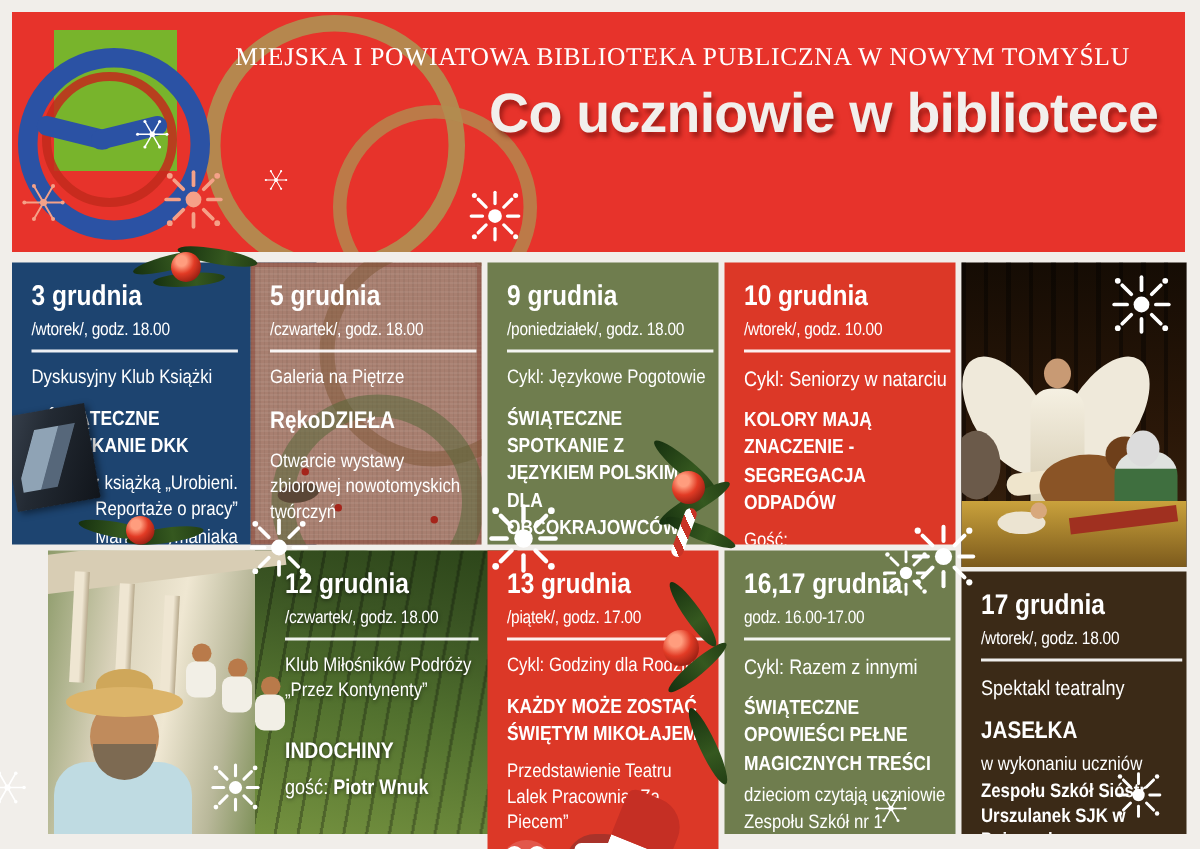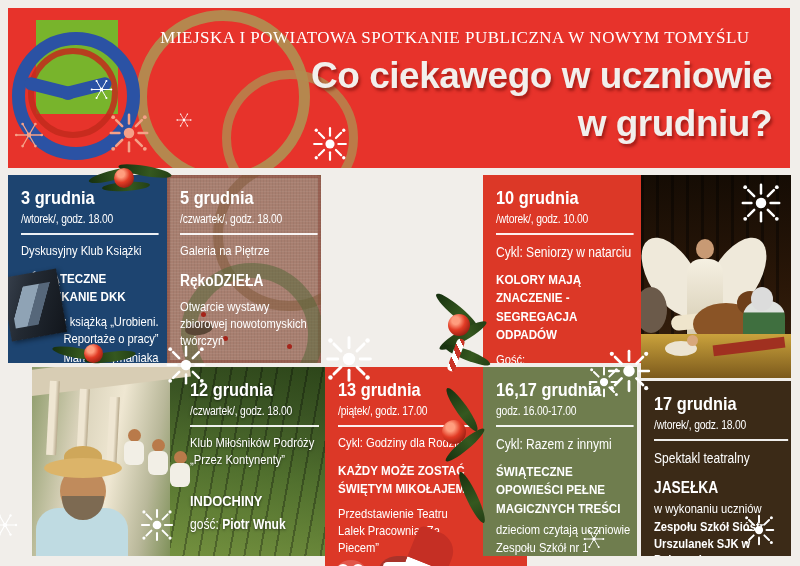--- a/index.html
+++ b/index.html
@@ -26,21 +26,21 @@
   .card{position:absolute;overflow:hidden;}
   .inner{position:absolute;left:13px;top:12px;transform:scaleX(.86);transform-origin:0 0;}
   .date{font-size:19px;font-weight:bold;letter-spacing:0;}
   .time{font-size:12px;margin-top:3px;white-space:nowrap;letter-spacing:-.2px;}
   .rule{border-top:2px solid rgba(255,255,255,.92);margin:7px 0 8px;}
   .series{font-size:13px;line-height:1.3;}
   .title{font-size:13.5px;font-weight:bold;margin-top:10px;line-height:1.35;}
   .desc{font-size:13px;margin-top:8px;line-height:1.3;}
   .bold{font-weight:bold;}
   .c-navy{background:var(--navy,#1d4470);padding-left:48px;}
-  .c-red{background:var(--event_red,#dc3827);padding-left:48px;}
+  .c-red{background:var(--event_red,#dc3827);}
   .c-olive{background:var(--olive,#6f7d4e);}
   .c-brown{background:var(--brown,#3b2a17);}
   
   .c-tap{background:
      repeating-linear-gradient(0deg,rgba(255,255,255,.06) 0 1px,transparent 1px 3px),
      repeating-linear-gradient(90deg,rgba(0,0,0,.05) 0 1px,transparent 1px 3px),
      var(--tapestry,#a87f70);
      box-shadow:inset 0 0 0 3px rgba(120,40,25,.35);}
   .wreath{position:absolute;left:14px;bottom:-42px;width:112px;height:112px;border-radius:50%;
      border:15px solid rgba(88,104,58,.55);}
@@ -167,24 +167,23 @@
       </svg>
     <svg class="icon salmon" style="left:98px;top:102px;width:46px;height:46px;">
         <use href="#sun"></use>
       </svg>
     <svg class="icon" style="left:168px;top:104px;width:16px;height:16px;">
         <use href="#flake"></use>
       </svg>
     <svg class="icon" style="left:302px;top:116px;width:40px;height:40px;">
         <use href="#sun"></use>
       </svg>
-    <div class="org">MIEJSKA I POWIATOWA  SPOTKANIE PUBLICZNA W NOWYM TOMYŚLU</div>
+    <div class="org">MIEJSKA I POWIATOWA  BIBLIOTEKA PUBLICZNA W NOWYM TOMYŚLU</div>
     <div class="big-title">
-      <div>Co ciekawego w uczniowie</div>
-      <div>w grudniu?</div>
+      <div>Co uczniowie w bibliotece</div>
     </div>
   </div>
 
   <div class="card c-navy" style="left:8px;top:175px;width:155px;height:188px;">
     <div class="inner" style="width:160px;">
       <div class="date">3 grudnia</div>
       <div class="time">/wtorek/, godz. 18.00</div>
       <div class="rule"></div>
       <div class="series">Dyskusyjny Klub Książki</div>
       <div class="title" style="margin-left:10px;">ŚWIĄTECZNE SPOTKANIE DKK</div>
@@ -204,20 +203,29 @@
     <div class="inner" style="width:160px;">
       <div class="date">5 grudnia</div>
       <div class="time">/czwartek/, godz. 18.00</div>
       <div class="rule"></div>
       <div class="series">Galeria na Piętrze</div>
       <div class="title" style="font-size:16px;">RękoDZIEŁA</div>
       <div class="desc">Otwarcie wystawy zbiorowej nowotomyskich twórczyń</div>
     </div>
   </div>
 
+  <div class="card c-olive" style="left:325px;top:175px;width:154px;height:188px;">
+    <div class="inner" style="width:160px;">
+      <div class="date">9 grudnia</div>
+      <div class="time">/poniedziałek/, godz. 18.00</div>
+      <div class="rule"></div>
+      <div class="series">Cykl: Językowe Pogotowie</div>
+      <div class="title">ŚWIĄTECZNE SPOTKANIE Z JĘZYKIEM POLSKIM DLA OBCOKRAJOWCÓW</div>
+    </div>
+  </div>
 
   <div class="card c-red" style="left:483px;top:175px;width:154px;height:188px;">
     <div class="inner" style="width:160px;">
       <div class="date">10 grudnia</div>
       <div class="time">/wtorek/, godz. 10.00</div>
       <div class="rule"></div>
       <div class="series" style="font-size:14px;">Cykl: Seniorzy w natarciu</div>
       <div class="title">KOLORY MAJĄ ZNACZENIE - SEGREGACJA ODPADÓW</div>
       <div class="desc">Gość:</div>
 

